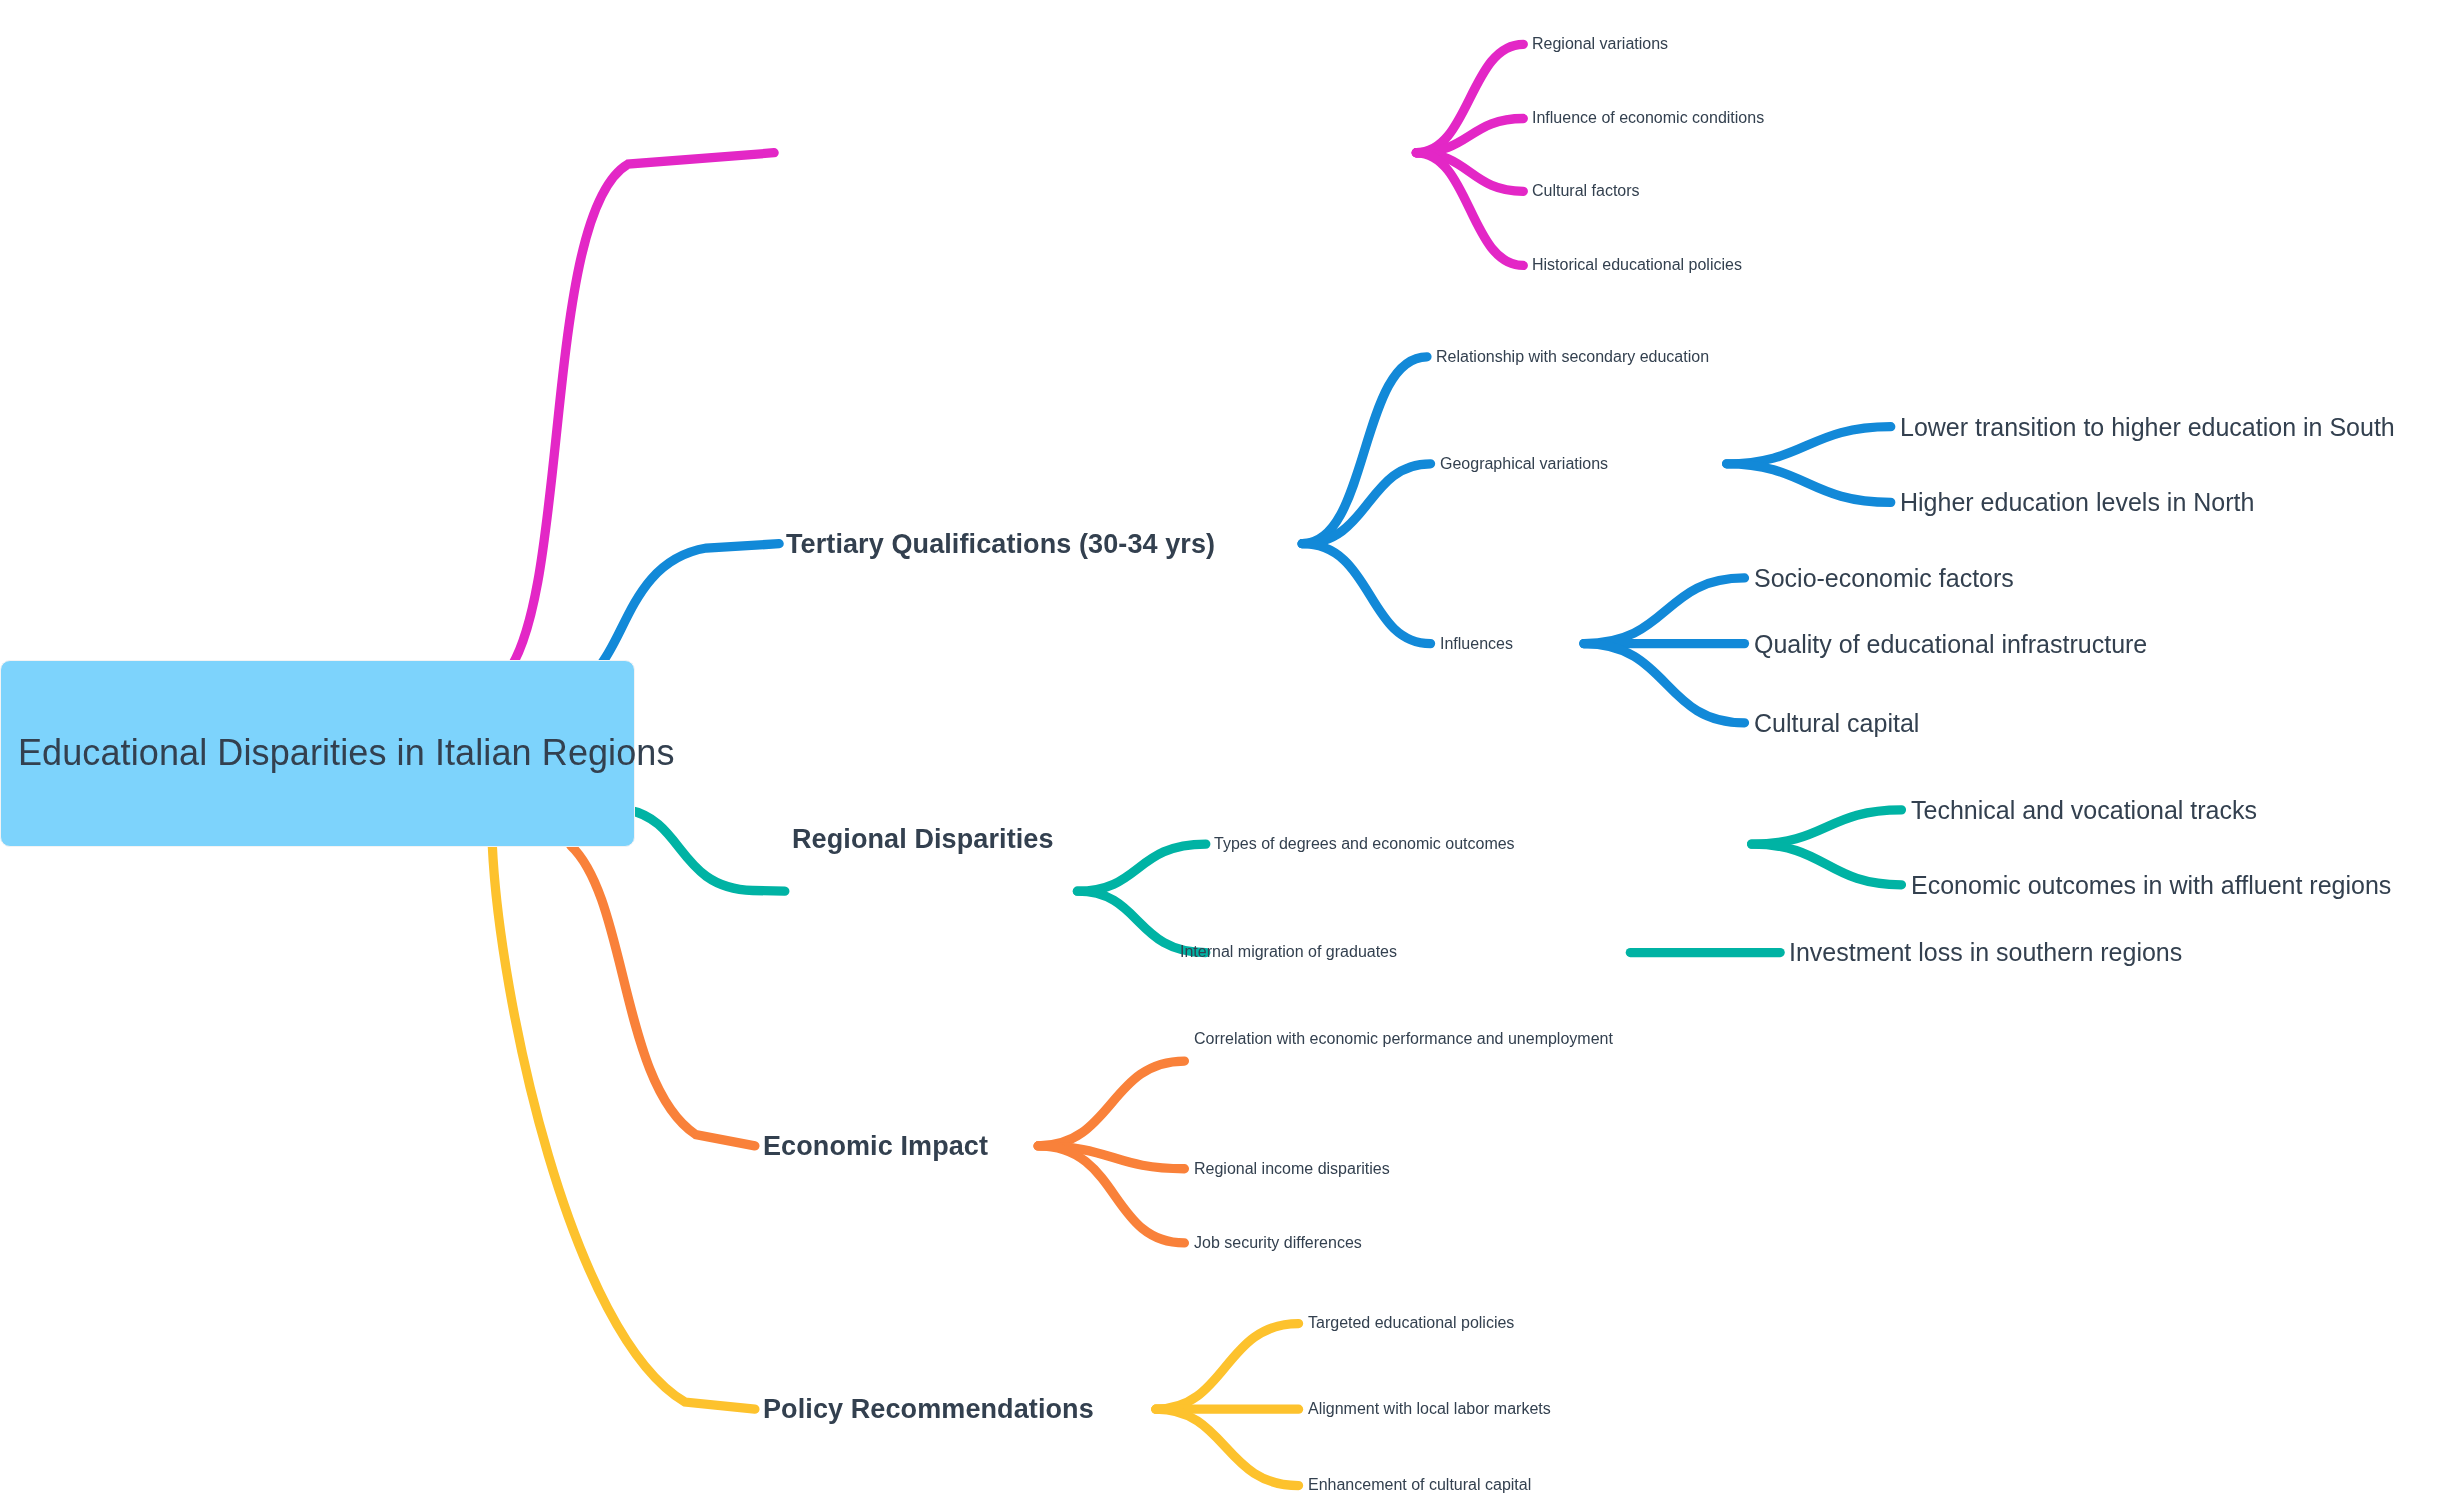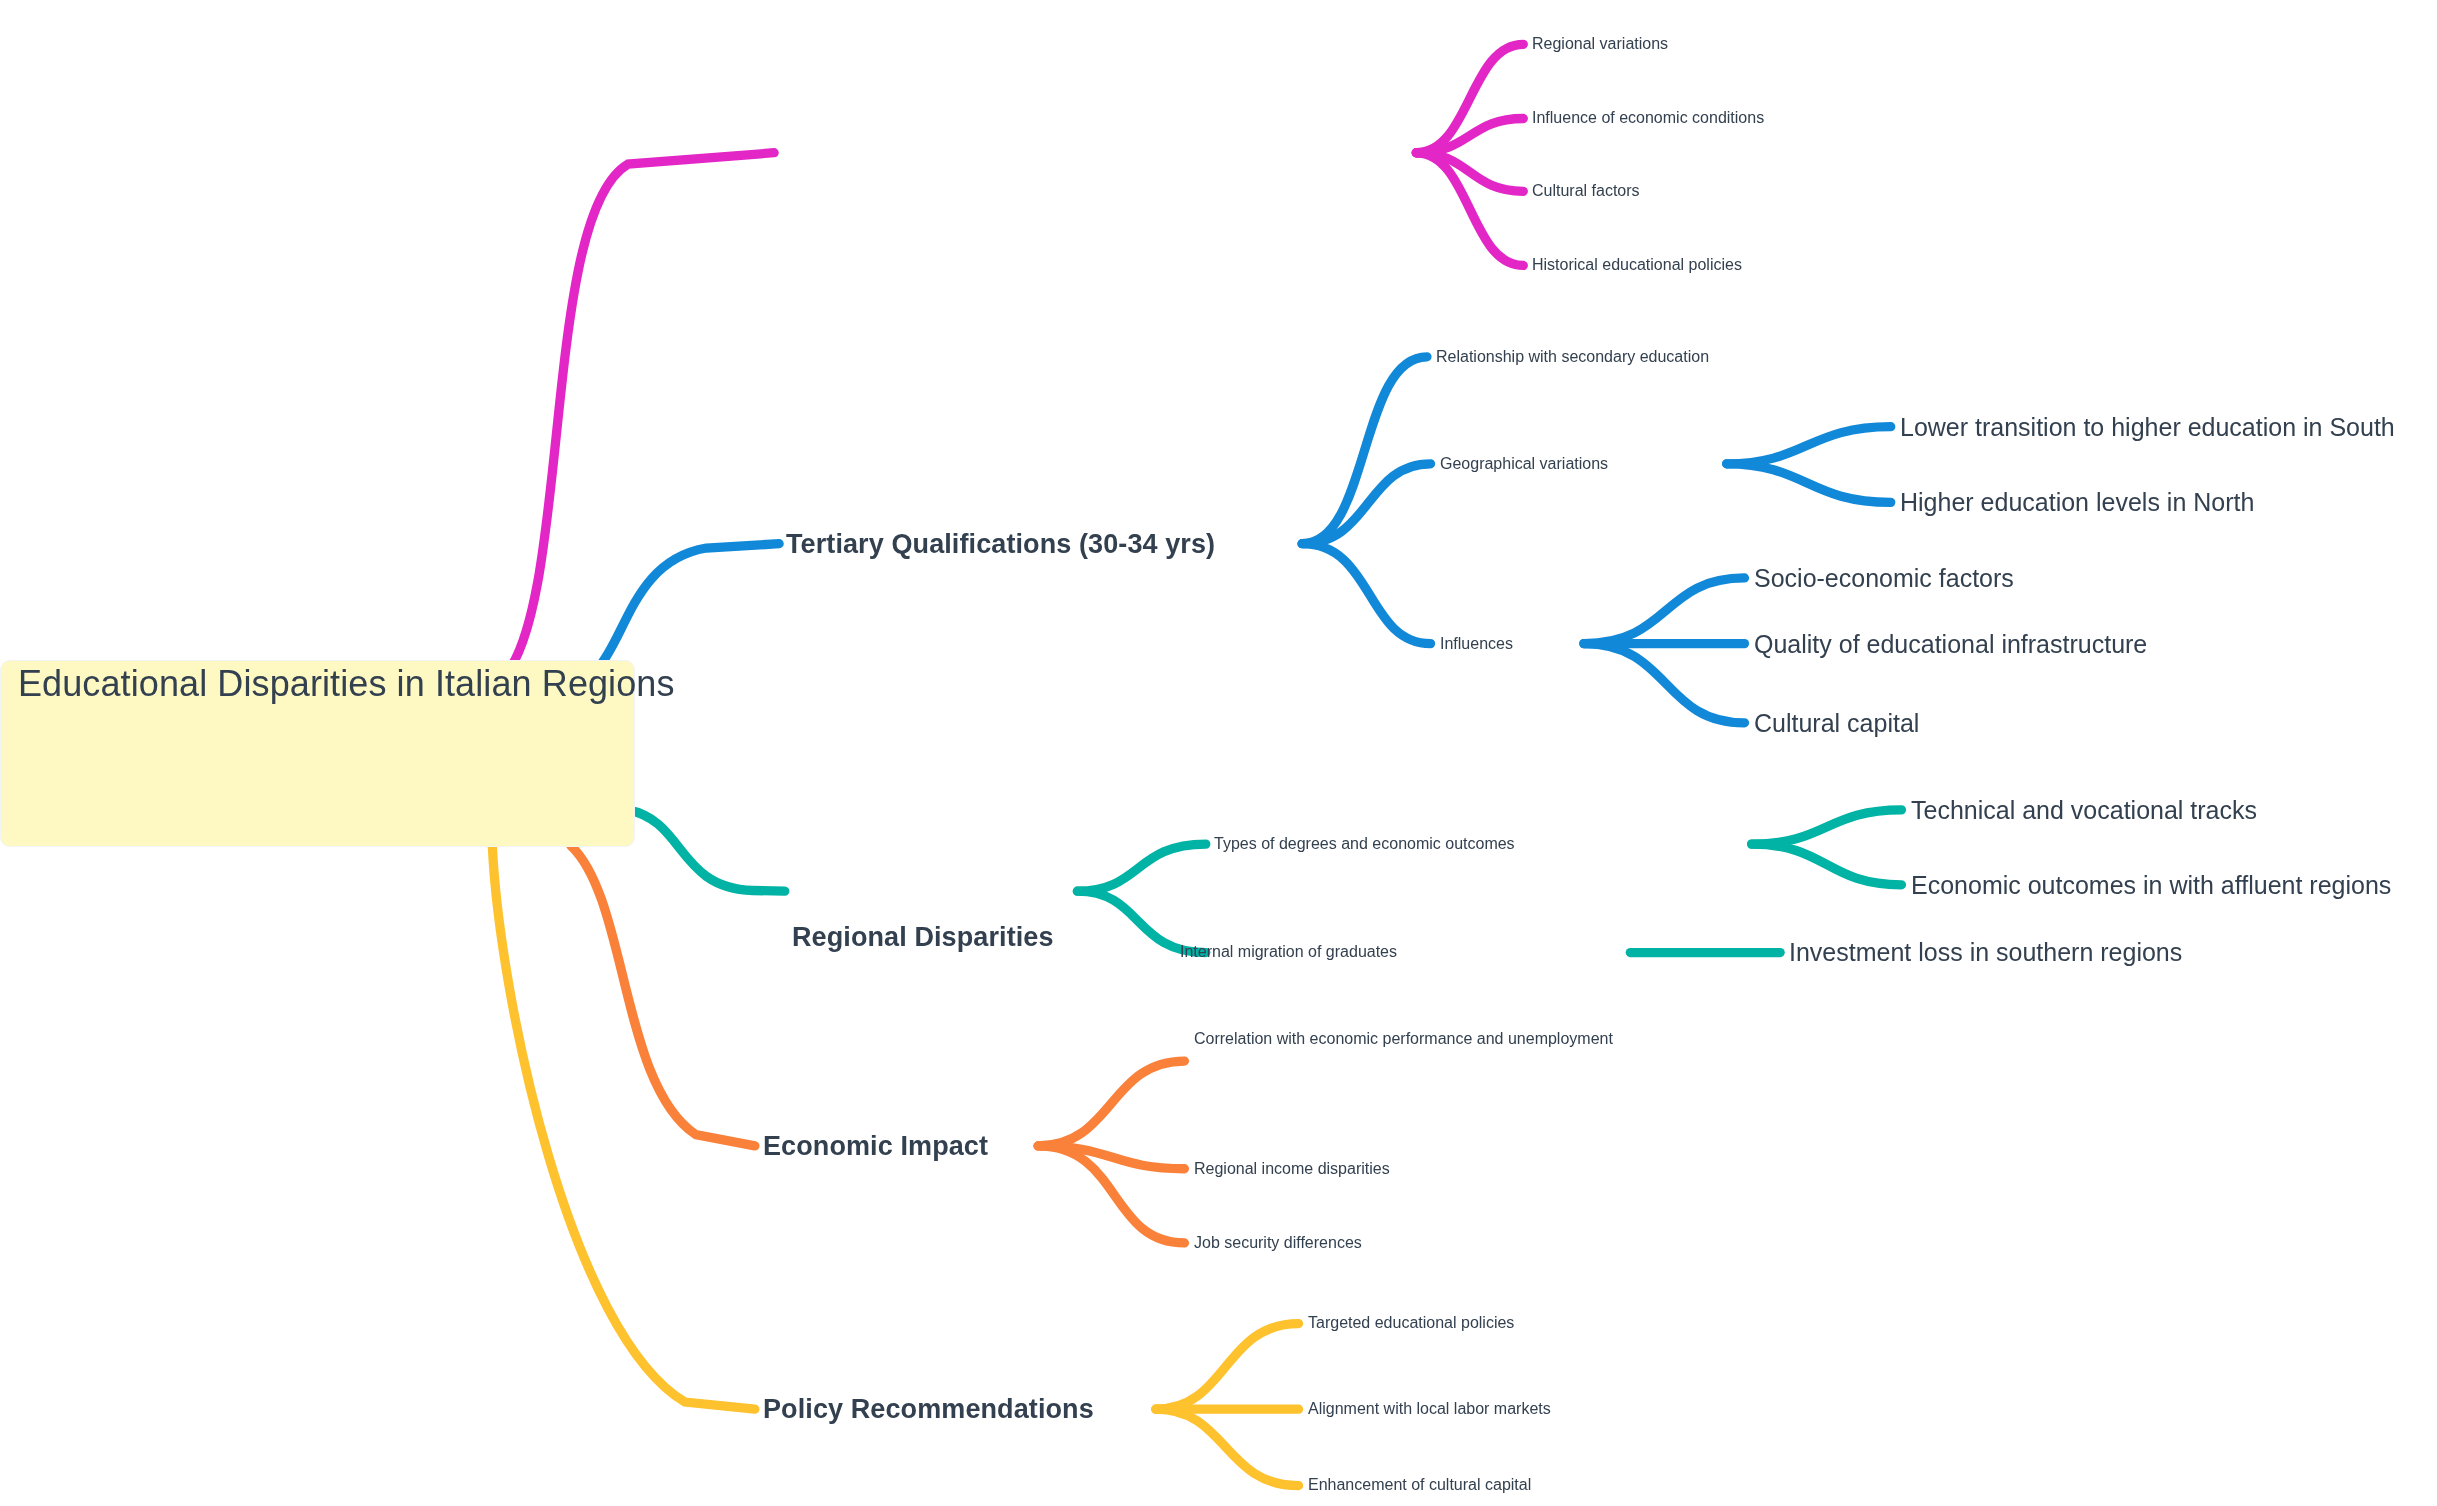--- a/index.html
+++ b/index.html
@@ -10,24 +10,24 @@
   }
   #stage{position:absolute;left:0;top:0;width:2438px;height:1507px;}
   svg#edges{position:absolute;left:0;top:0;width:2438px;height:1507px;pointer-events:none;}
   .node{position:absolute;white-space:nowrap;color:#33404f;line-height:1.22;}
   .node.wrap{white-space:normal;}
 
   
   #root-node{
     left:0px;top:660px;width:635px;height:187px;
     box-sizing:border-box;
-    background:#fef9c3;
+    background:#7dd3fc;
     border:1.4px solid #f2f3f4;
     border-radius:10px;
-    display:flex;
+    display:flex;align-items:center;
     padding:0 17px;
   }
   #root-node .root-text{
     font-size:36px;font-weight:400;color:#33404f;
     letter-spacing:0.1px;line-height:1.28;
   }
 
   
   .lvl1{font-size:27px;font-weight:700;letter-spacing:0.1px;}
   
@@ -114,21 +114,21 @@
   <div class="node lvl2 vcenter" style="left:1440px;top:464px;">Geographical variations</div>
   <div class="node lvl2 vcenter" style="left:1440px;top:644px;">Influences</div>
 
   <div class="node lvl3 vcenter" style="left:1900px;top:427px;">Lower transition to higher education in South</div>
   <div class="node lvl3 vcenter" style="left:1900px;top:502px;">Higher education levels in North</div>
 
   <div class="node lvl3 vcenter" style="left:1754px;top:578px;">Socio-economic factors</div>
   <div class="node lvl3 vcenter" style="left:1754px;top:644px;">Quality of educational infrastructure</div>
   <div class="node lvl3 vcenter" style="left:1754px;top:723px;">Cultural capital</div>
 
-  <div class="node lvl1 vcenter" style="left:792px;top:937px;text-align:center;">Regional Disparities</div>
+  <div class="node lvl1 vcenter" style="left:792px;top:839px;text-align:center;">Regional Disparities</div>
 
   <div class="node lvl2 vcenter" style="left:1214px;top:844px;">Types of degrees and economic outcomes</div>
   <div class="node lvl2 vcenter" style="left:1156px;top:952px;margin-left:24px;">Internal migration of graduates</div>
 
   <div class="node lvl3 vcenter" style="left:1911px;top:810px;">Technical and vocational tracks</div>
   <div class="node lvl3 vcenter" style="left:1911px;top:885px;">Economic outcomes in with affluent regions</div>
   <div class="node lvl3 vcenter" style="left:1789px;top:952px;">Investment loss in southern regions</div>
 
   <div class="node lvl1 vcenter" style="left:763px;top:1146px;">Economic Impact</div>
 

